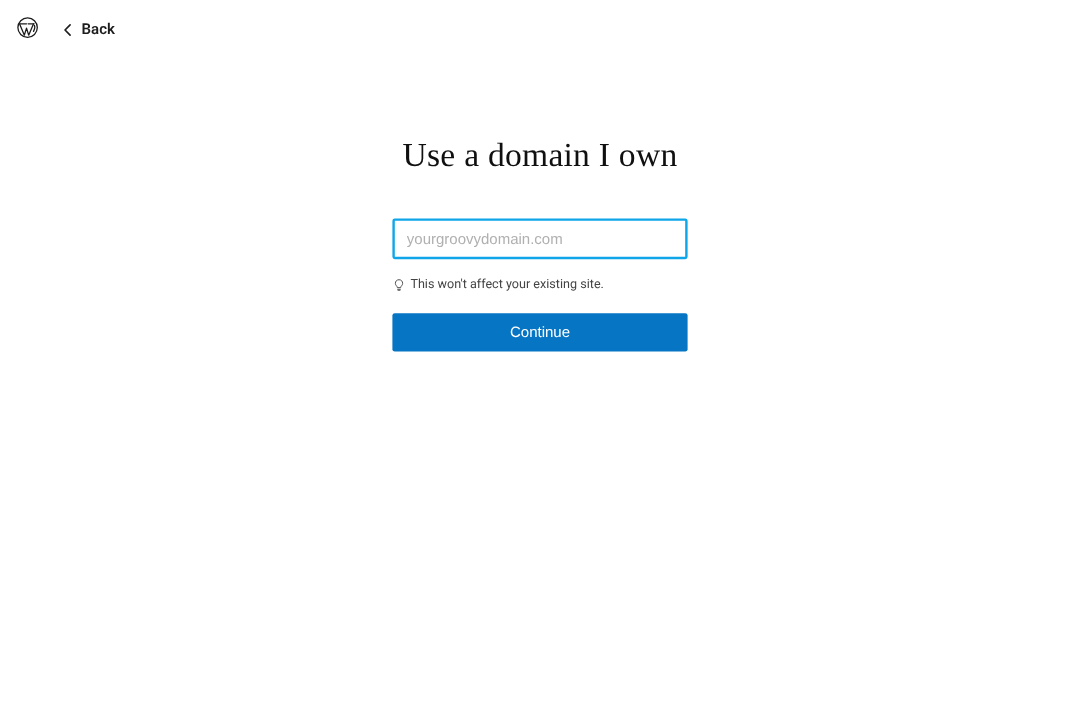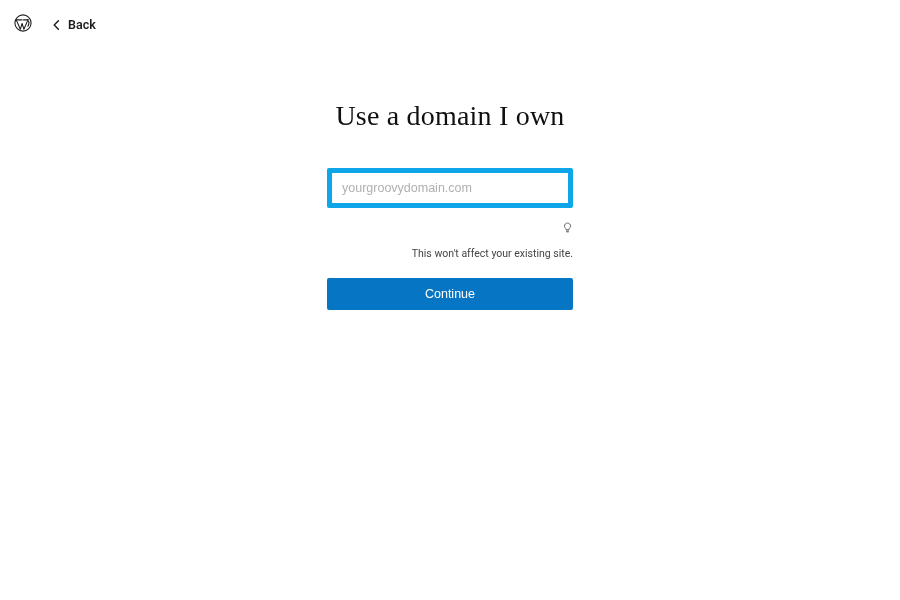--- a/index.html
+++ b/index.html
@@ -36,57 +36,56 @@
       font-weight: 600;
       cursor: pointer;
       text-decoration: none;
     }
     .back-link svg {
       width: 14px;
       height: 14px;
     }
     .content {
       width: 246px;
-      margin: 54px auto 0;
+      margin: 68px auto 0;
     }
     .title {
       font-family: Georgia, "Times New Roman", serif;
       font-size: 28px;
       font-weight: 400;
       color: #101010;
       text-align: center;
       letter-spacing: 0.2px;
       margin-bottom: 36px;
     }
     .label {
       font-size: 12.5px;
       color: #2c2c2c;
       margin-bottom: 10px;
       display: block;
     }
     .input {
       width: 100%;
       padding: 8px 10px;
       font-size: 12.5px;
-      border: 5px solid #0ea5e9;
+      border: 2px solid #0ea5e9;
       border-radius: 2px;
       color: #111;
       outline: none;
     }
     .input::placeholder {
       color: #b0b0b0;
     }
     .hint {
       display: flex;
       align-items: flex-end;
-      gap: 14px;
+      gap: 4px;
       margin-top: 14px;
       font-size: 10.5px;
       color: #444;
-      flex-direction: column;
     }
     .hint svg {
       width: 11px;
       height: 11px;
       flex-shrink: 0;
     }
     .continue-btn {
       width: 100%;
       margin-top: 18px;
       padding: 9px 0;

